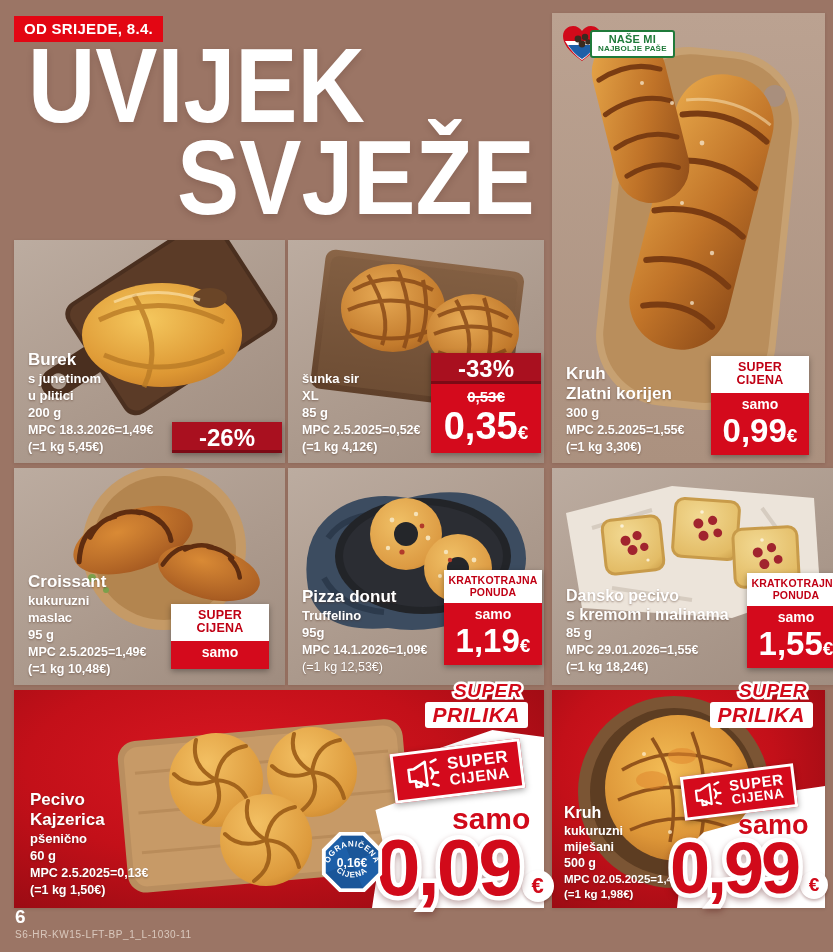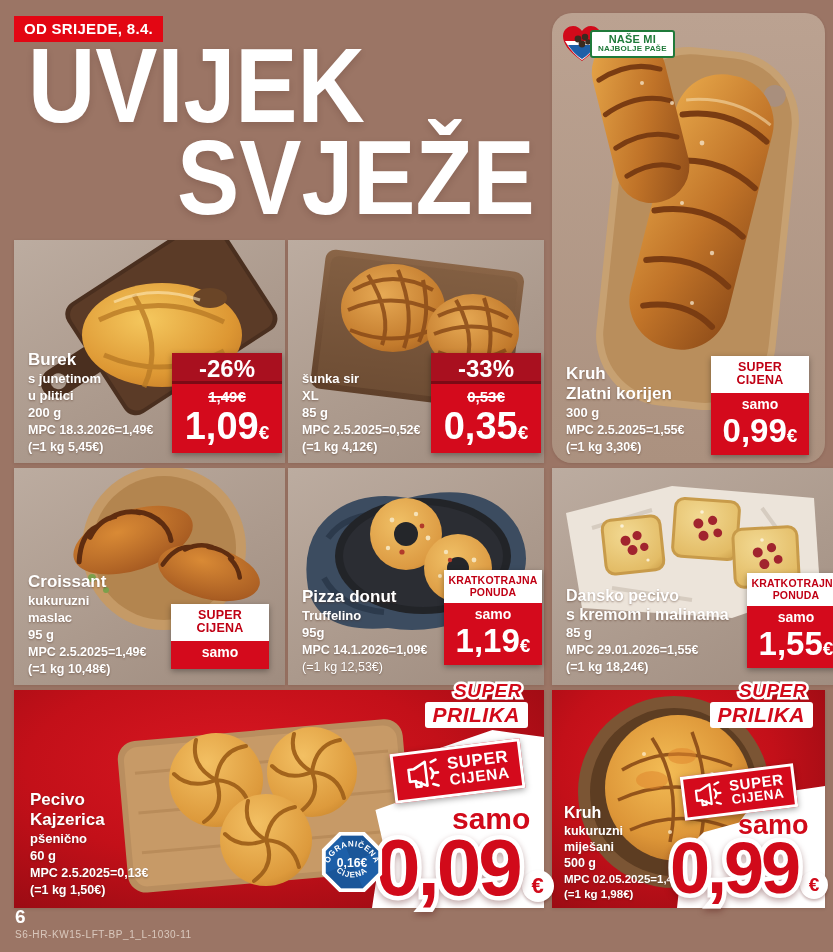--- a/index.html
+++ b/index.html
@@ -86,21 +86,21 @@
 </style>
 </head>
 <body>
 
 <div id="page">
 
   <div class="abs date-badge">OD SRIJEDE, 8.4.</div>
   <div class="abs headline hl1">UVIJEK</div>
   <div class="abs headline hl2">SVJEŽE</div>
 
-  <div class="card panel" style="left:552px;top:13px;width:273px;height:450px;border-radius:20px;">
+  <div class="card panel" style="left:552px;top:13px;width:273px;height:450px;">
     <svg class="photo" width="273" height="450" viewBox="0 0 273 450">
       <defs>
         <linearGradient id="gLoaf" x1="0" y1="0" x2="1" y2="1">
           <stop offset="0" stop-color="#e8a84a"></stop>
             <stop offset=".55" stop-color="#c07328"></stop>
             <stop offset="1" stop-color="#8c4a18"></stop>
         </linearGradient>
       </defs>
       <g transform="rotate(6 140 220)">
         <rect x="55" y="35" width="180" height="360" rx="70" fill="#c7a172"></rect>
@@ -181,24 +181,20 @@
     <div class="pinfo" style="left:14px;bottom:8px;">
       <div class="p-name">Burek</div>
       <div class="p-desc">s junetinom</div>
       <div class="p-desc">u plitici</div>
       <div class="p-desc">200 g</div>
       <div class="p-mpc">MPC 18.3.2026=1,49€</div>
       <div class="p-unit">(=1 kg 5,45€)</div>
     </div>
     <div class="disc-badge" style="right:3px;bottom:10px;">
       <div class="disc-pct">-26%</div>
-      <div class="disc-body">
-        <span class="disc-old">1,49€</span>
-        <div class="disc-new"><span>1,09</span><span class="cur-s">€</span></div>
-      </div>
     </div>
   </div>
 
   <div class="card" style="left:288px;top:240px;width:256px;height:223px;">
     <svg class="photo" width="256" height="175" viewBox="0 0 256 175">
       <defs>
         <radialGradient id="gLis" cx=".4" cy=".35" r=".9">
           <stop offset="0" stop-color="#e7aa55"></stop>
             <stop offset=".65" stop-color="#c27a2c"></stop>
             <stop offset="1" stop-color="#95531c"></stop>

